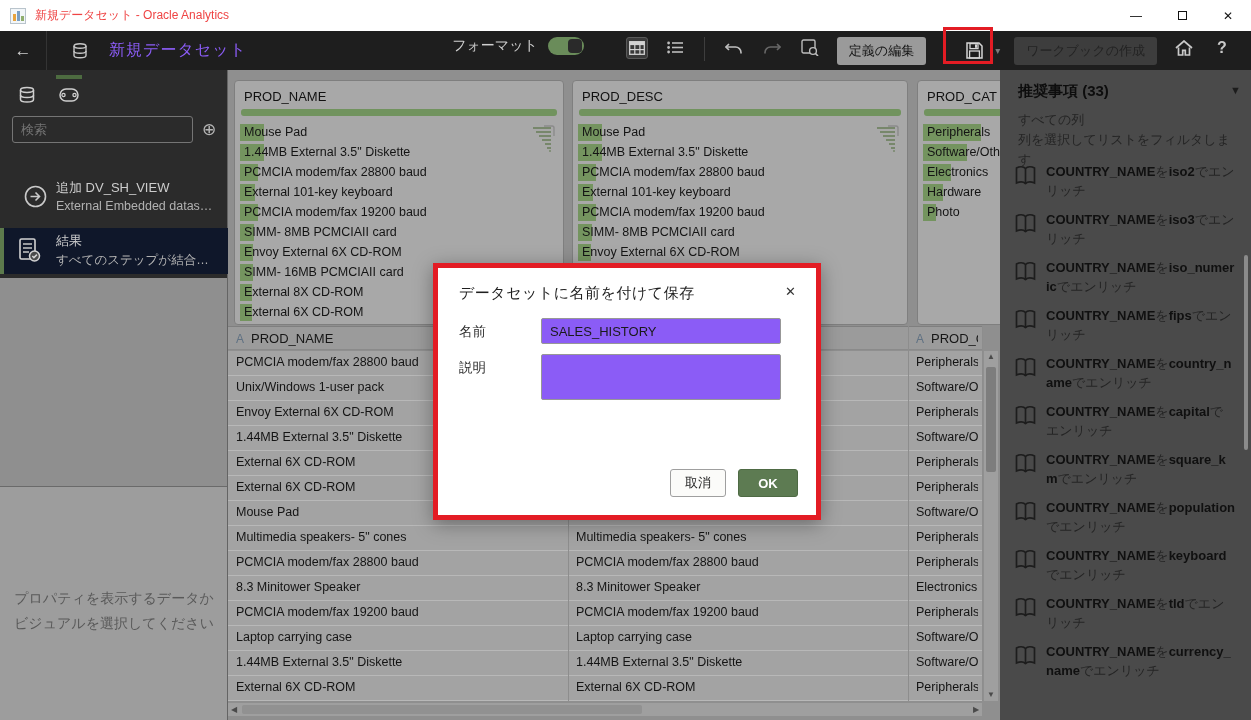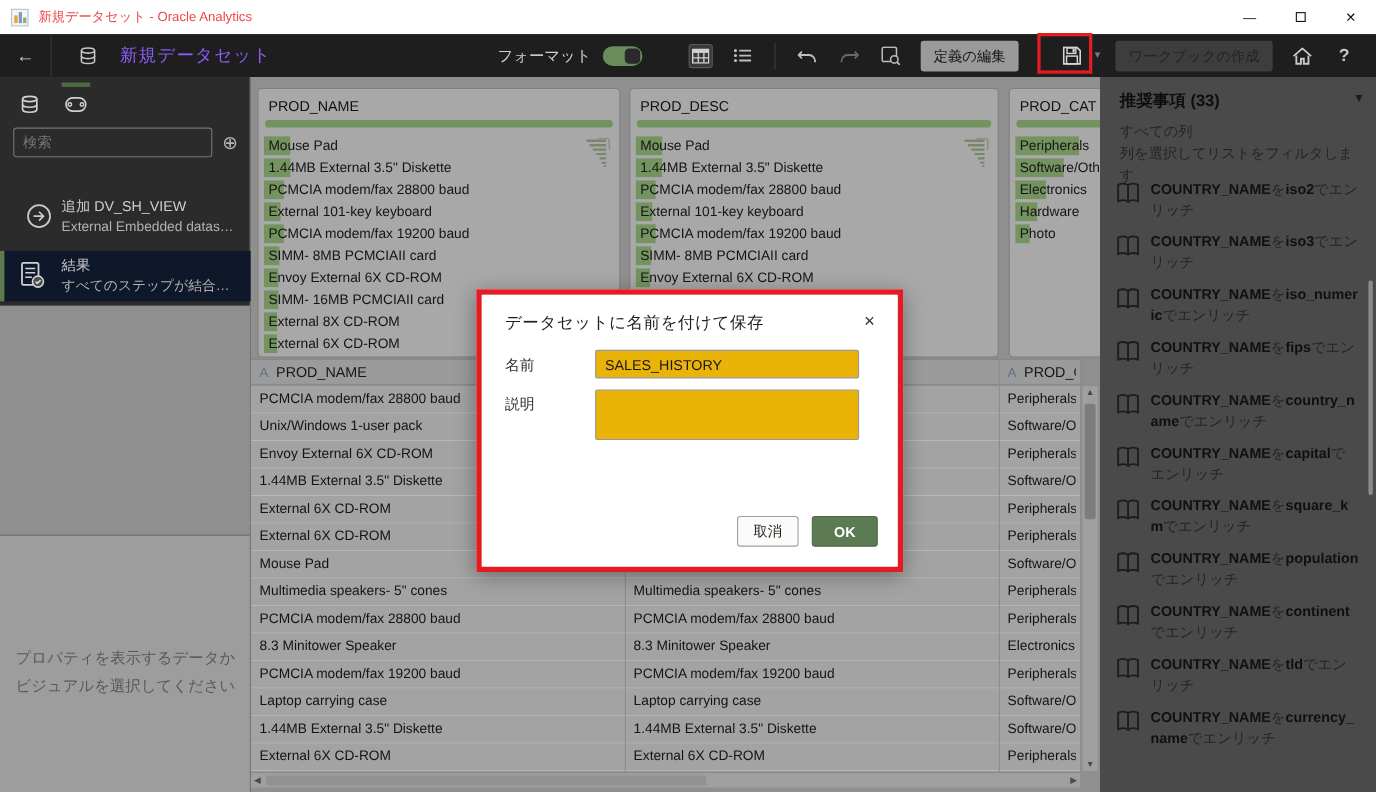--- a/index.html
+++ b/index.html
@@ -18,21 +18,21 @@
   .win-controls { margin-left:auto; display:flex; height:31px; }
   .win-btn { width:46px; height:31px; display:flex; align-items:center; justify-content:center; color:#111; font-size:12px; }
   .win-btn .maxbox { width:9px; height:9px; border:1px solid #111; display:block; }
 
   
   .toolbar { position:absolute; left:0; top:31px; width:1251px; height:39px; background:#1e1e1e; display:flex; align-items:center; color:#c6c6c6; }
   .tb-back { width:46px; text-align:center; font-size:17px; color:#cfcfcf; }
   .tb-sep-left { width:1px; height:39px; background:#343434; }
   .tb-title-group { display:flex; align-items:center; margin-left:14px; }
   .tb-title { font-size:16px; color:#8b5cf6; margin-left:10px; letter-spacing:1px; }
-  .tb-right { display:flex; align-items:center; margin-left:auto; margin-right:10px; }
+  .tb-right { display:flex; margin-left:auto; margin-right:10px; }
   .tb-format-label { font-size:14px; color:#cfcfcf; margin-right:10px; }
   .toggle { width:36px; height:18px; border-radius:9px; background:#6a8c5a; position:relative; margin-right:34px; }
   .toggle .knob { position:absolute; right:2px; top:2px; width:14px; height:14px; border-radius:4px; background:#2a2a2a; }
   .tb-icon { width:22px; height:22px; display:flex; align-items:center; justify-content:center; margin:0 8px; }
   .tb-icon svg { display:block; }
   .tb-icon.active { background:#3a3a3a; border:1px solid #5a5a5a; border-radius:3px; }
   .tb-vsep { width:1px; height:24px; background:#3e3e3e; margin:0 10px; }
   .tb-btn { background:#9a9a9a; color:#121212; font-size:13px; border-radius:3px; padding:5px 12px; margin:0 8px; white-space:nowrap; }
   .tb-btn.disabled { background:#3d3d3d; color:#232323; }
   .save-wrap { position:relative; display:flex; align-items:center; }
@@ -98,21 +98,21 @@
   .rec-text { position:absolute; left:46px; top:0; width:190px; font-size:13px; line-height:19px; color:#242424; word-break:break-all; }
   .rec-text b { color:#101010; }
   .rp-scroll { position:absolute; left:244px; top:185px; width:4px; height:195px; background:#8b8b8b; border-radius:2px; }
 
   
   .dialog-frame { position:absolute; left:433px; top:263px; width:388px; height:257px; border:5px solid #e31c24; background:#ffffff; box-shadow:0 4px 18px rgba(0,0,0,0.35); }
   .dlg { position:relative; width:100%; height:100%; background:#fff; }
   .dlg-title { position:absolute; left:21px; top:16px; font-size:15px; color:#1f1f1f; letter-spacing:0.5px; }
   .dlg-close { position:absolute; right:20px; top:16px; font-size:13px; font-weight:bold; color:#333; }
   .dlg-label { position:absolute; left:21px; font-size:13.5px; color:#2e2e2e; }
-  .dlg-input { position:absolute; left:103px; width:240px; border:1px solid #979797; border-radius:2px; background:#eab308; font-size:13px; color:#1a1a1a; padding:0 8px; font-family:"Liberation Sans","DejaVu Sans",sans-serif; outline:none; }
+  .dlg-input { position:absolute; left:103px; width:240px; border:1px solid #979797; border-radius:2px; background:#8b5cf6; font-size:13px; color:#1a1a1a; padding:0 8px; font-family:"Liberation Sans","DejaVu Sans",sans-serif; outline:none; }
   .dlg-name { top:50px; height:26px; }
   .dlg-desc { top:86px; height:46px; padding-top:4px; resize:none; }
   .dlg-btns { position:absolute; right:18px; bottom:18px; display:flex; gap:12px; }
   .btn-cancel { min-width:56px; height:28px; background:#fbfbf9; border:1px solid #9f9f9f; border-radius:3px; font-size:13px; color:#1f1f1f; display:flex; align-items:center; justify-content:center; padding:0 10px; }
   .btn-ok { min-width:60px; height:28px; background:#5d7b52; border:1px solid #4e6a44; border-radius:3px; font-size:13px; font-weight:bold; color:#fff; display:flex; align-items:center; justify-content:center; padding:0 10px; }
 </style>
 </head>
 <body>
 
 <div id="app">
@@ -566,21 +566,21 @@
               <path d="M11.5,3.5 C9.5,1.5 5.5,1.5 2.5,3 V18 C5.5,16.8 9.5,16.8 11.5,18.5 C13.5,16.8 17.5,16.8 20.5,18 V3 C17.5,1.5 13.5,1.5 11.5,3.5 Z" fill="none" stroke="#1d1d1d" stroke-width="1.7"></path>
               <line x1="11.5" y1="3.5" x2="11.5" y2="18.5" stroke="#1d1d1d" stroke-width="1.7"></line>
             </svg></span>
           <span class="rec-text"><b>COUNTRY_NAME</b><span>を</span><b>population</b><span>でエンリッチ</span></span>
         </div>
         <div class="rec-item">
           <span class="rec-icon"><svg width="23" height="21" viewBox="0 0 23 21">
               <path d="M11.5,3.5 C9.5,1.5 5.5,1.5 2.5,3 V18 C5.5,16.8 9.5,16.8 11.5,18.5 C13.5,16.8 17.5,16.8 20.5,18 V3 C17.5,1.5 13.5,1.5 11.5,3.5 Z" fill="none" stroke="#1d1d1d" stroke-width="1.7"></path>
               <line x1="11.5" y1="3.5" x2="11.5" y2="18.5" stroke="#1d1d1d" stroke-width="1.7"></line>
             </svg></span>
-          <span class="rec-text"><b>COUNTRY_NAME</b><span>を</span><b>continent</b><span>でエンリッチ</span></span>
+          <span class="rec-text"><b>COUNTRY_NAME</b><span>を</span><b>keyboard</b><span>でエンリッチ</span></span>
         </div>
         <div class="rec-item">
           <span class="rec-icon"><svg width="23" height="21" viewBox="0 0 23 21">
               <path d="M11.5,3.5 C9.5,1.5 5.5,1.5 2.5,3 V18 C5.5,16.8 9.5,16.8 11.5,18.5 C13.5,16.8 17.5,16.8 20.5,18 V3 C17.5,1.5 13.5,1.5 11.5,3.5 Z" fill="none" stroke="#1d1d1d" stroke-width="1.7"></path>
               <line x1="11.5" y1="3.5" x2="11.5" y2="18.5" stroke="#1d1d1d" stroke-width="1.7"></line>
             </svg></span>
           <span class="rec-text"><b>COUNTRY_NAME</b><span>を</span><b>tld</b><span>でエンリッチ</span></span>
         </div>
         <div class="rec-item">
           <span class="rec-icon"><svg width="23" height="21" viewBox="0 0 23 21">

